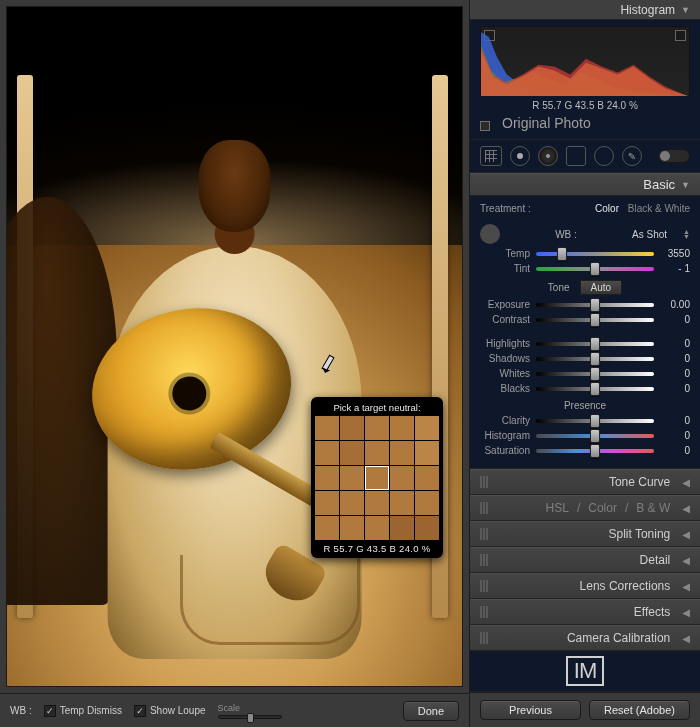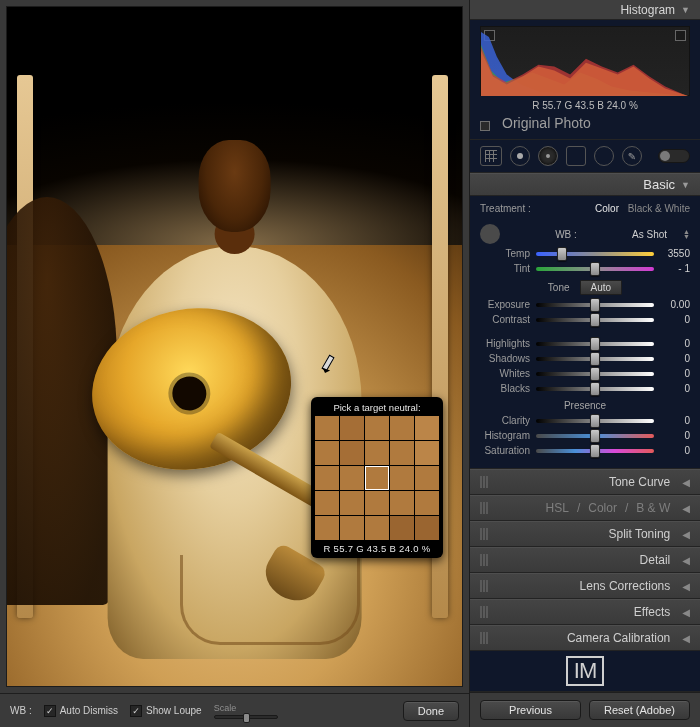--- a/index.html
+++ b/index.html
@@ -152,21 +152,21 @@
             <div></div>
             <div></div>
         </div>
         <div class="loupe-read">R 55.7  G 43.5  B 24.0 %</div>
       </div>
     </div>
     <div class="bottombar">
       <span>WB :</span>
       <label class="chk">
         <span class="box">✓</span>
-        <span>Auto Dismiss</span>
+        <span>Temp Dismiss</span>
       </label>
       <label class="chk">
         <span class="box">✓</span>
         <span>Show Loupe</span>
       </label>
       <div>
         <div style="font-size:9px;color:#8f8f8f;">Scale</div>
         <div class="mini-slider">
             <div class="knob"></div>
           </div>

